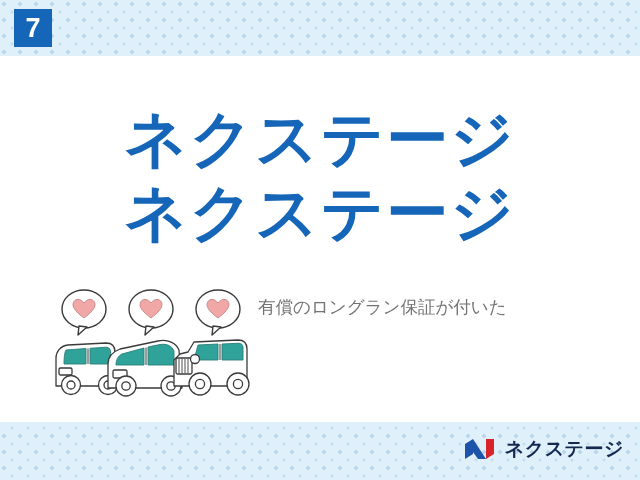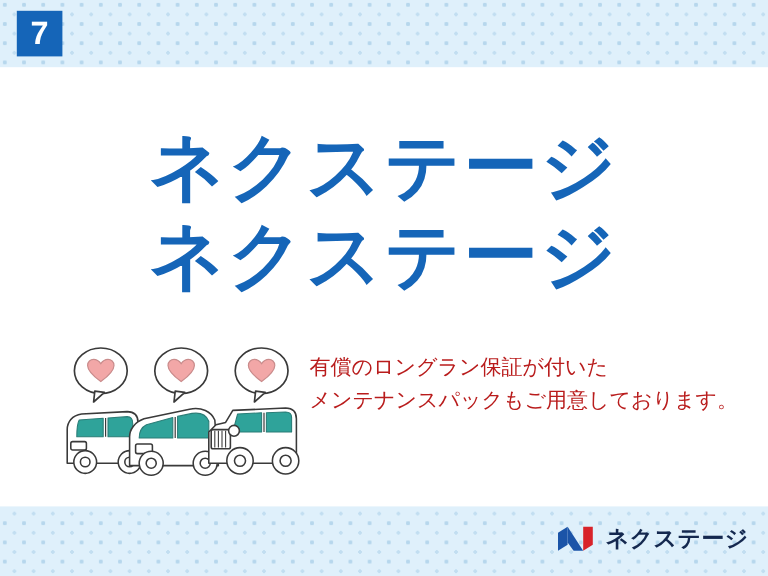--- a/index.html
+++ b/index.html
@@ -108,21 +108,21 @@
   }
 
   #body-copy {
     position: absolute;
     left: 258px;
     top: 8px;
     width: 380px;
   }
   .body-line {
     display: block;
-    color: #b91c1c;
+    color: #737373;
     font-family: "DejaVu Sans", "Liberation Sans", sans-serif;
     white-space: nowrap;
   }
   .body-line.main {
     font-size: 17.5px;
     line-height: 27px;
     font-weight: normal;
   }
   .body-line.note {
     font-size: 14.5px;
@@ -235,21 +235,20 @@
           <circle cx="143" cy="73" r="4.5" fill="#ffffff"></circle>
           <circle cx="148" cy="98" r="11" fill="#ffffff"></circle>
           <circle cx="148" cy="98" r="4.6" fill="#ffffff"></circle>
           <circle cx="186" cy="98" r="11" fill="#ffffff"></circle>
           <circle cx="186" cy="98" r="4.6" fill="#ffffff"></circle>
         </g>
       </svg>
 
       <div id="body-copy">
         <span class="body-line main">有償のロングラン保証が付いた</span>
-        <span class="body-line main">メンテナンスパックもご用意しております。</span>
       </div>
 
     </div>
   </div>
 
   <div id="footer">
     <div id="brand-logo">
       <svg id="brand-mark" viewBox="0 0 32 24">
         <path d="M1 22 L1 7 L9 2 L9 17 Z" fill="#1b54a8"></path>
         <path d="M9 2 L22 22 L14 22 L9 15 Z" fill="#1b54a8"></path>

